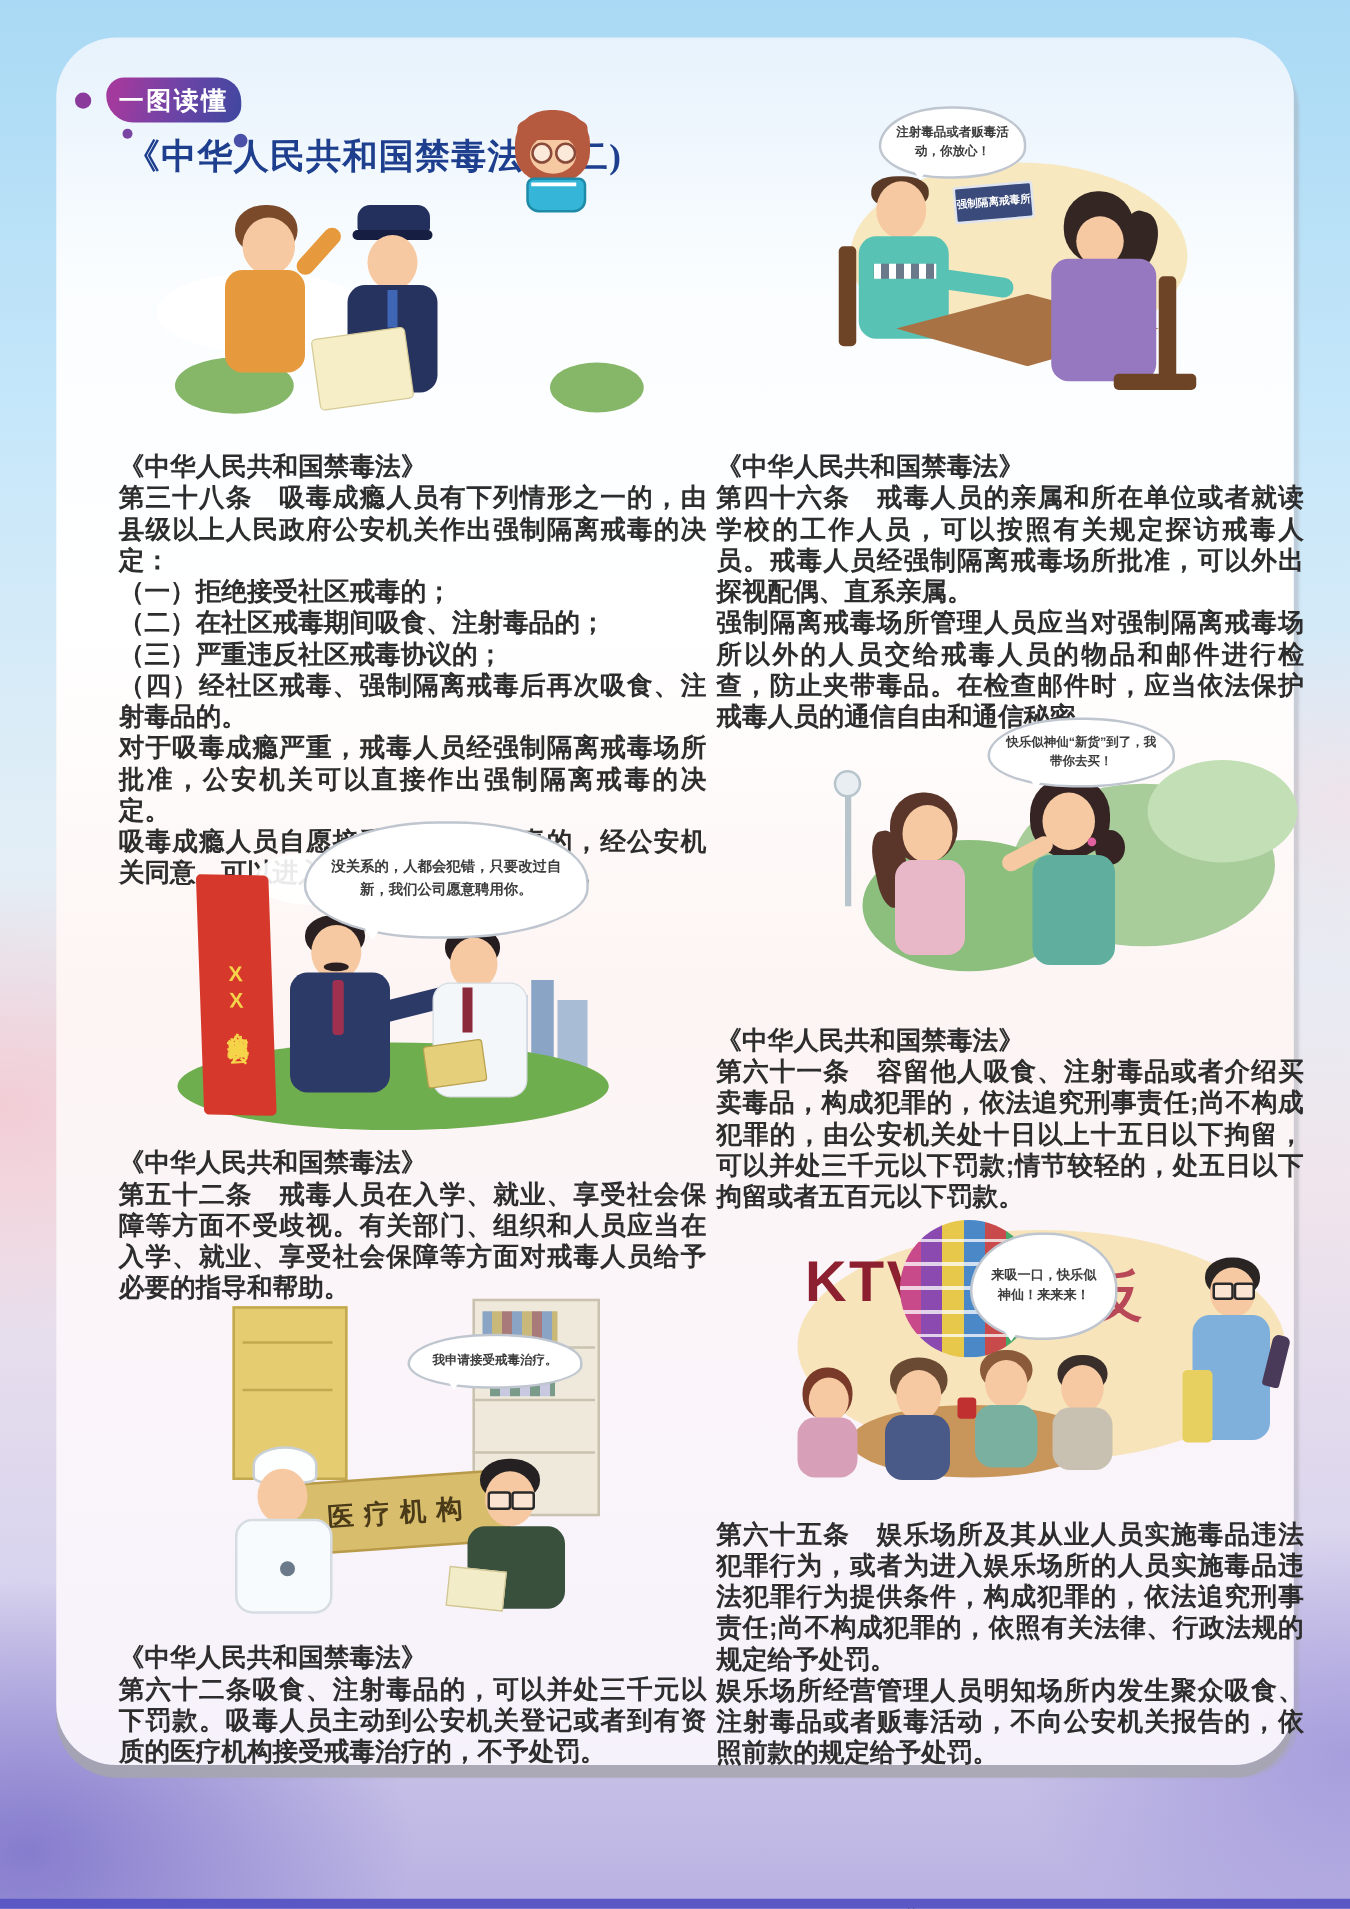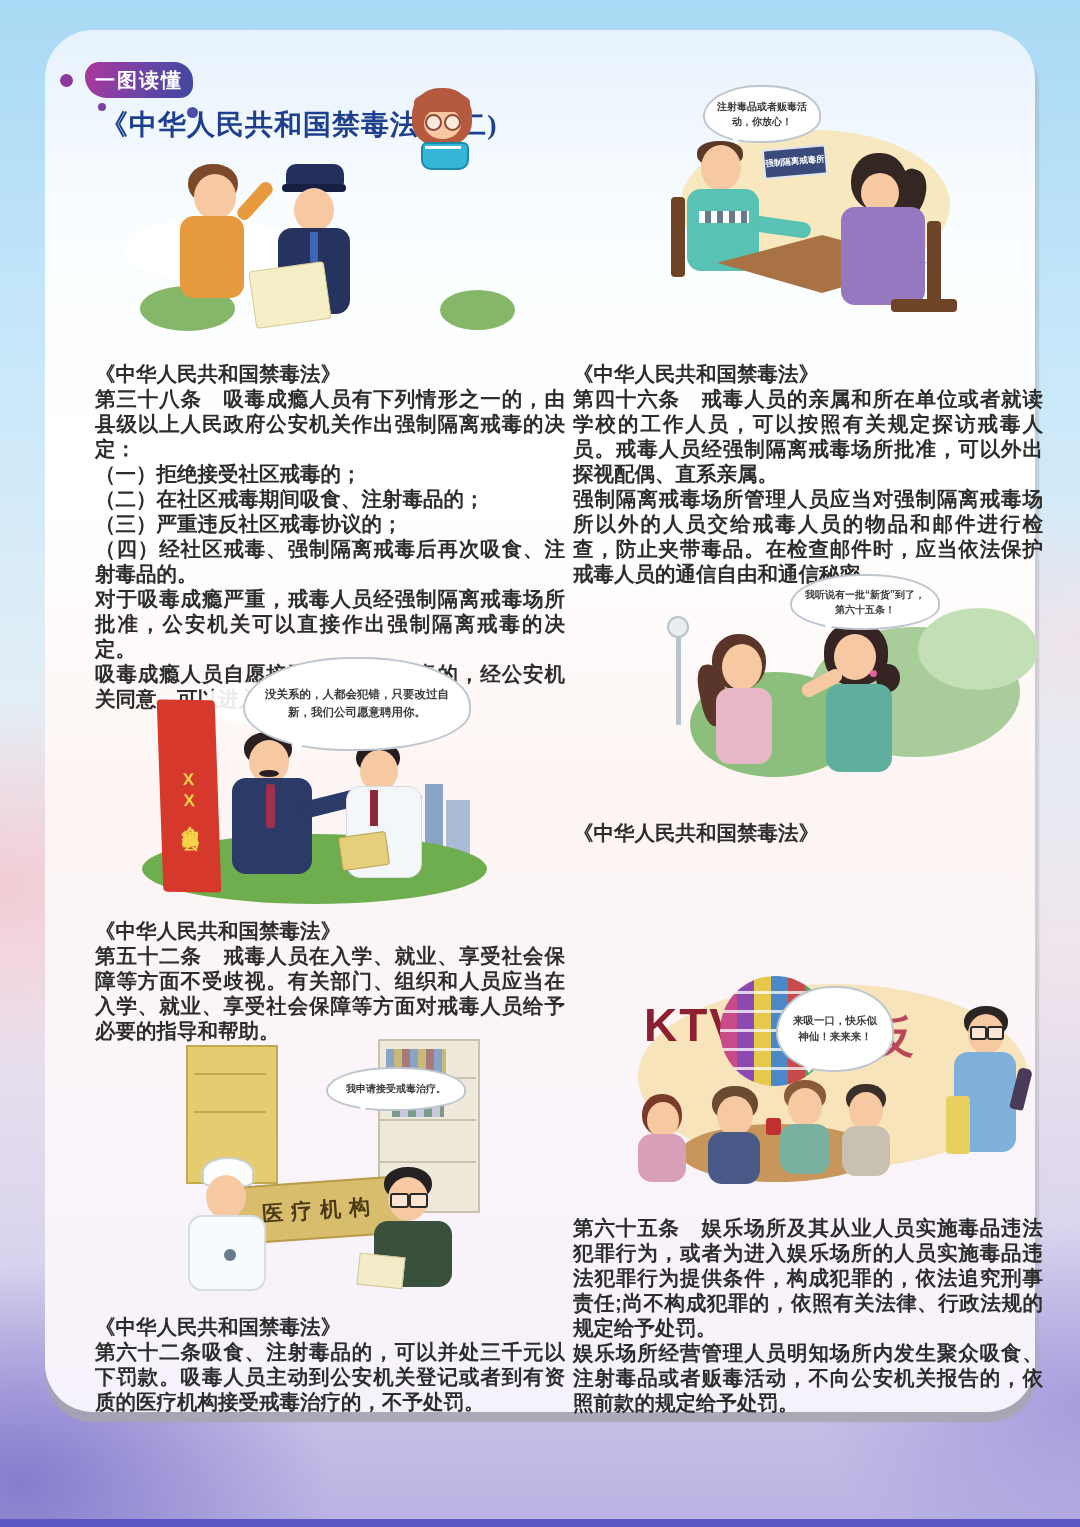--- a/index.html
+++ b/index.html
@@ -152,25 +152,25 @@
     <div class="abs" style="left:60px;top:92px;width:26px;height:62px;background:#5a352a;border-radius:45% 55% 60% 40%;transform:rotate(-12deg);"></div>
     <div class="abs head" style="left:82px;top:72px;width:40px;height:46px;"></div>
     <div class="abs shape" style="left:76px;top:116px;width:56px;height:76px;background:#e8b8c8;"></div>
     <div class="abs" style="left:184px;top:50px;width:64px;height:64px;background:#352423;border-radius:46%;"></div>
     <div class="abs" style="left:236px;top:92px;width:24px;height:28px;background:#352423;border-radius:50%;"></div>
     <div class="abs head" style="left:194px;top:62px;width:42px;height:46px;"></div>
     <div class="abs dot" style="left:230px;top:98px;width:7px;height:7px;background:#e060a0;"></div>
     <div class="abs shape" style="left:186px;top:112px;width:66px;height:88px;background:#5fae9e;"></div>
     <div class="abs" style="left:160px;top:104px;width:44px;height:14px;background:#f6c9a2;border-radius:8px;transform:rotate(-28deg);"></div>
     <div class="abs bubble" style="left:150px;top:2px;width:150px;height:56px;font-size:10px;line-height:1.5;">
-      <span>我听说有一批“新货”到了，第六十五条！</span>
+      <span>快乐似神仙“新货”到了，我带你去买！</span>
     </div>
   </div>
   <div class="abs law" style="left:573px;top:795px;">
-    <span class="hd">《中华人民共和国禁毒法》</span>
+    <span class="hd">《中华人民共和国禁毒法》</span><span>第六十一条　容留他人吸食、注射毒品或者介绍买卖毒品，构成犯罪的，依法追究刑事责任;尚不构成犯罪的，由公安机关处十日以上十五日以下拘留，可以并处三千元以下罚款;情节较轻的，处五日以下拘留或者五百元以下罚款。</span>
   </div>
 
   <div class="abs" style="left:178px;top:1033px;width:305px;height:255px;">
     <div class="abs" style="left:200px;top:6px;width:98px;height:170px;background:#efe9db;border:2px solid #c9c2b0;"></div>
     <div class="abs" style="left:200px;top:44px;width:98px;height:2px;background:#c9c2b0;"></div>
     <div class="abs" style="left:200px;top:86px;width:98px;height:2px;background:#c9c2b0;"></div>
     <div class="abs" style="left:200px;top:128px;width:98px;height:2px;background:#c9c2b0;"></div>
     <div class="abs" style="left:208px;top:16px;width:60px;height:26px;background:repeating-linear-gradient(90deg,#8aa4c6 0 8px,#c8b87a 8px 16px,#a87a7a 16px 24px);"></div>
     <div class="abs" style="left:214px;top:58px;width:52px;height:26px;background:repeating-linear-gradient(90deg,#7a9a8a 0 8px,#c8c8e0 8px 16px);"></div>
     <div class="abs" style="left:8px;top:12px;width:88px;height:135px;background:#e6cc70;border:2px solid #c2a84e;"></div>

